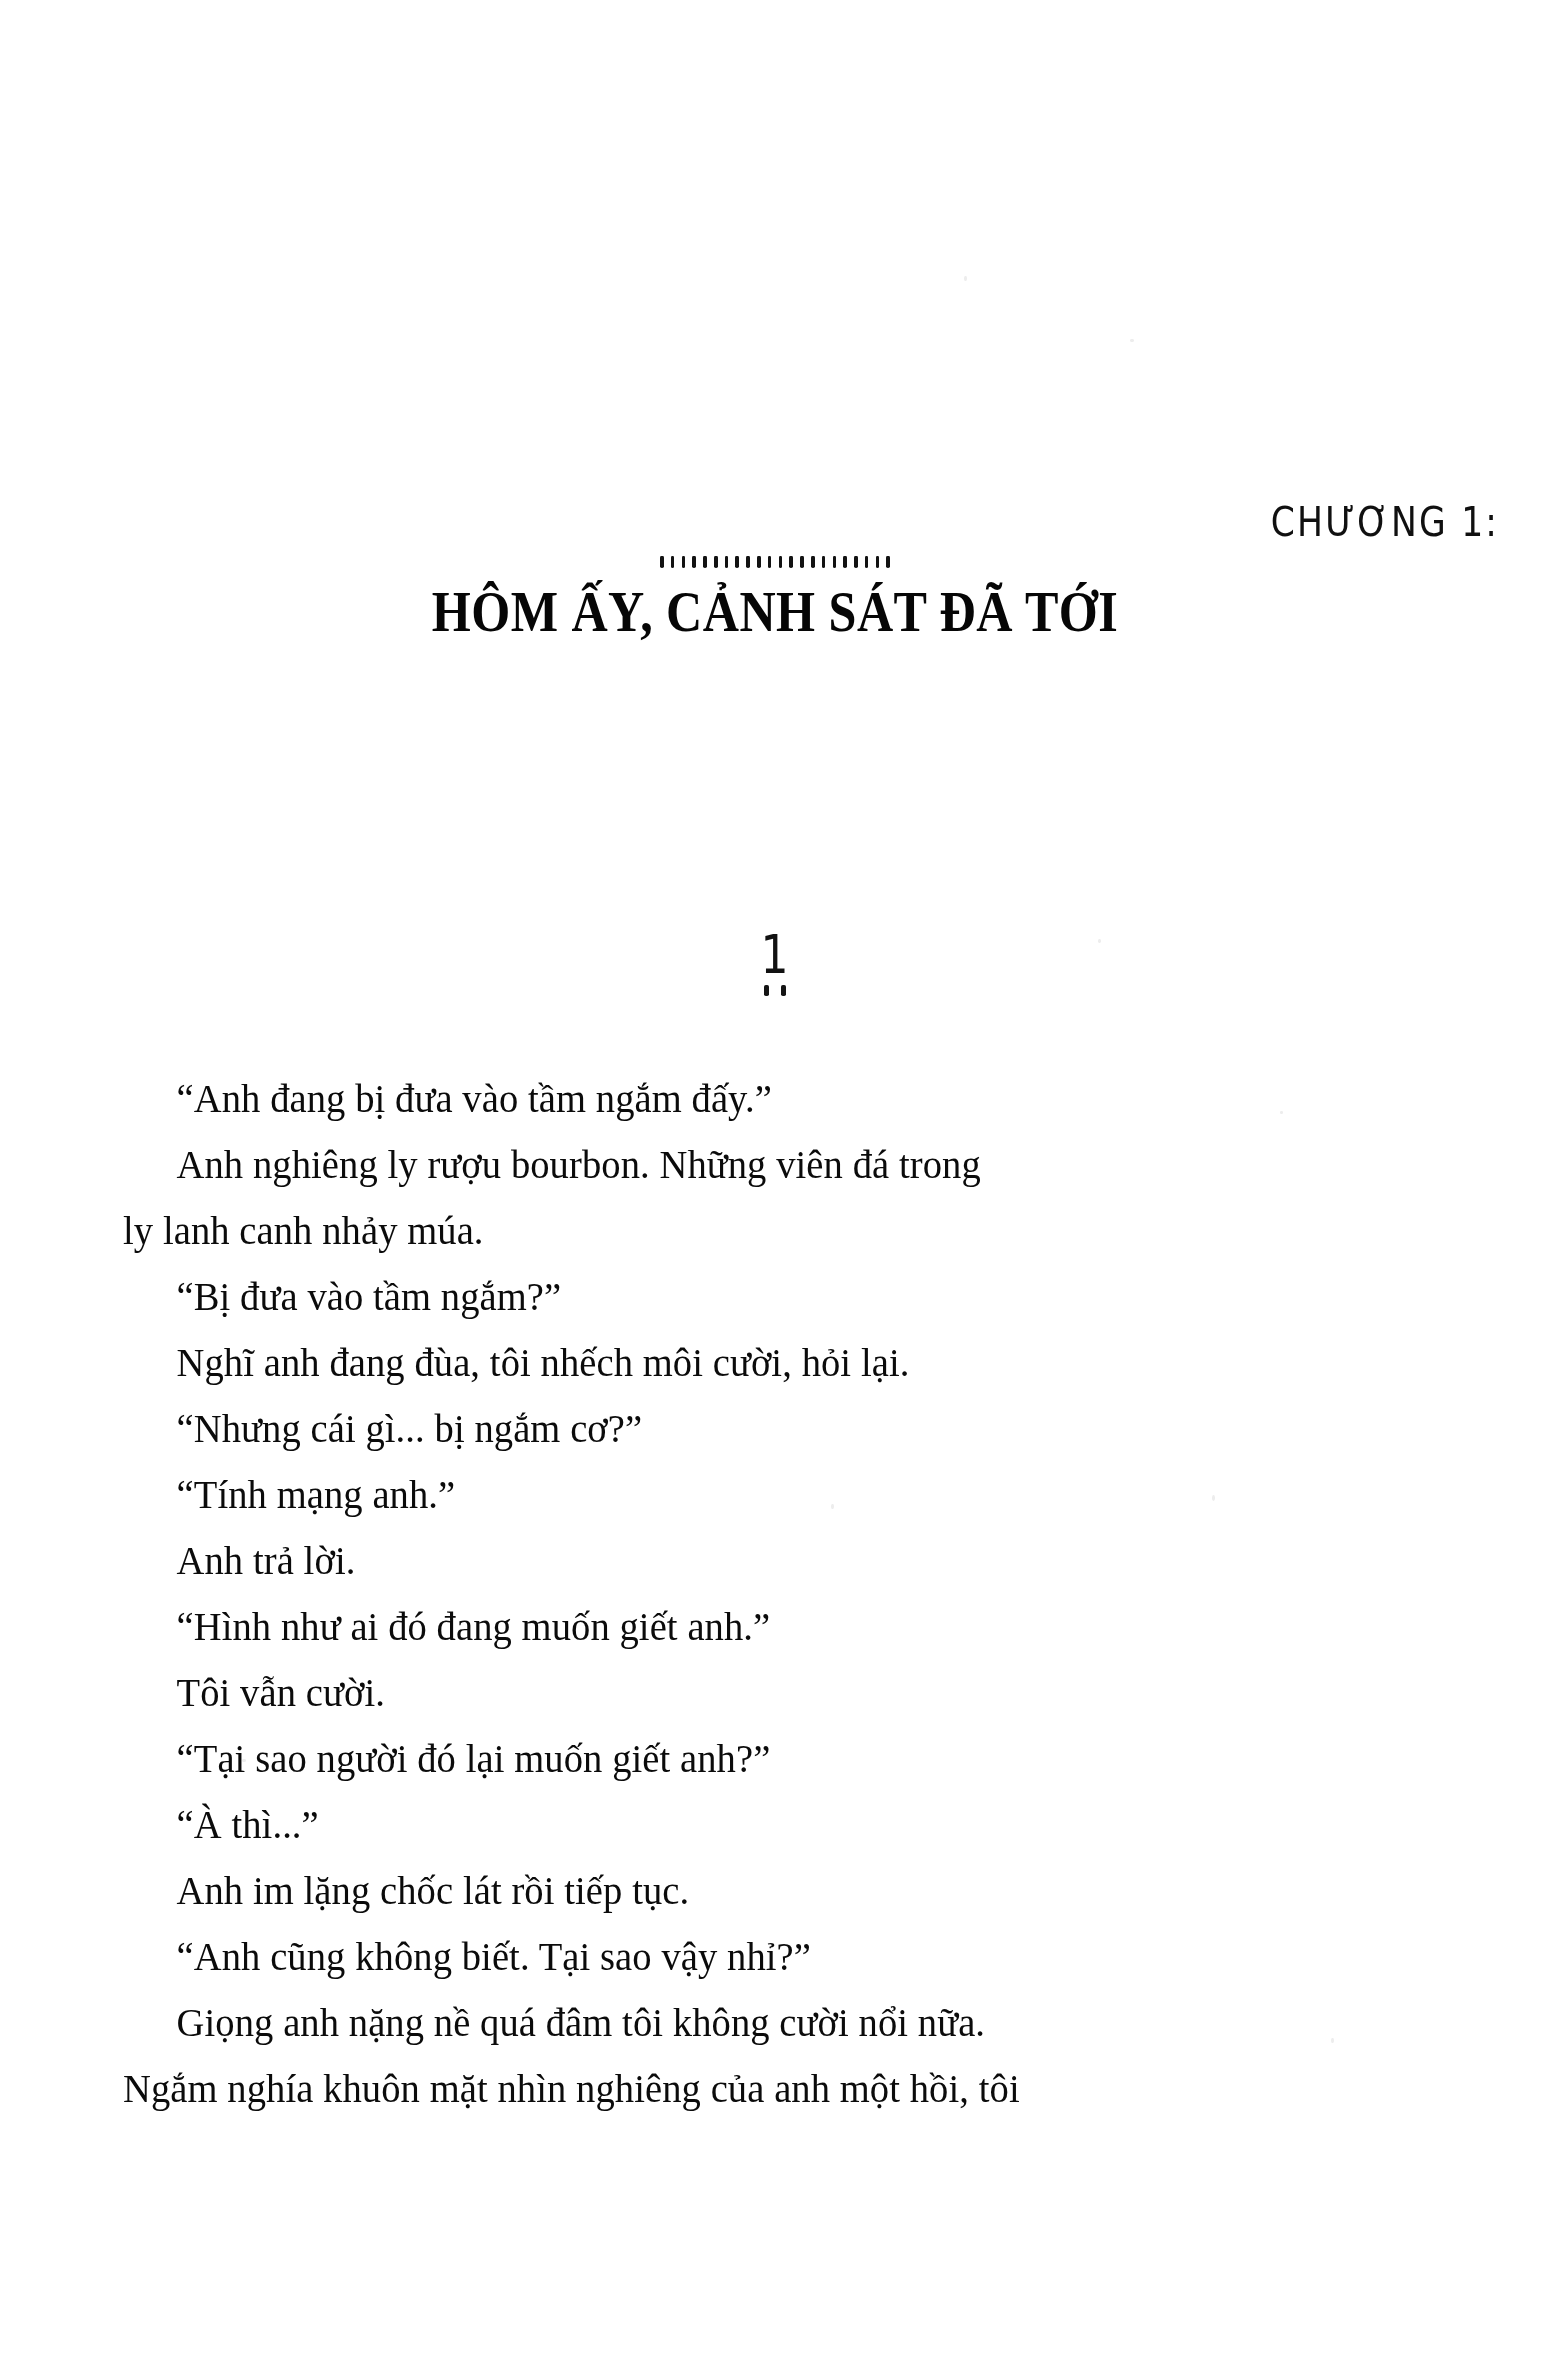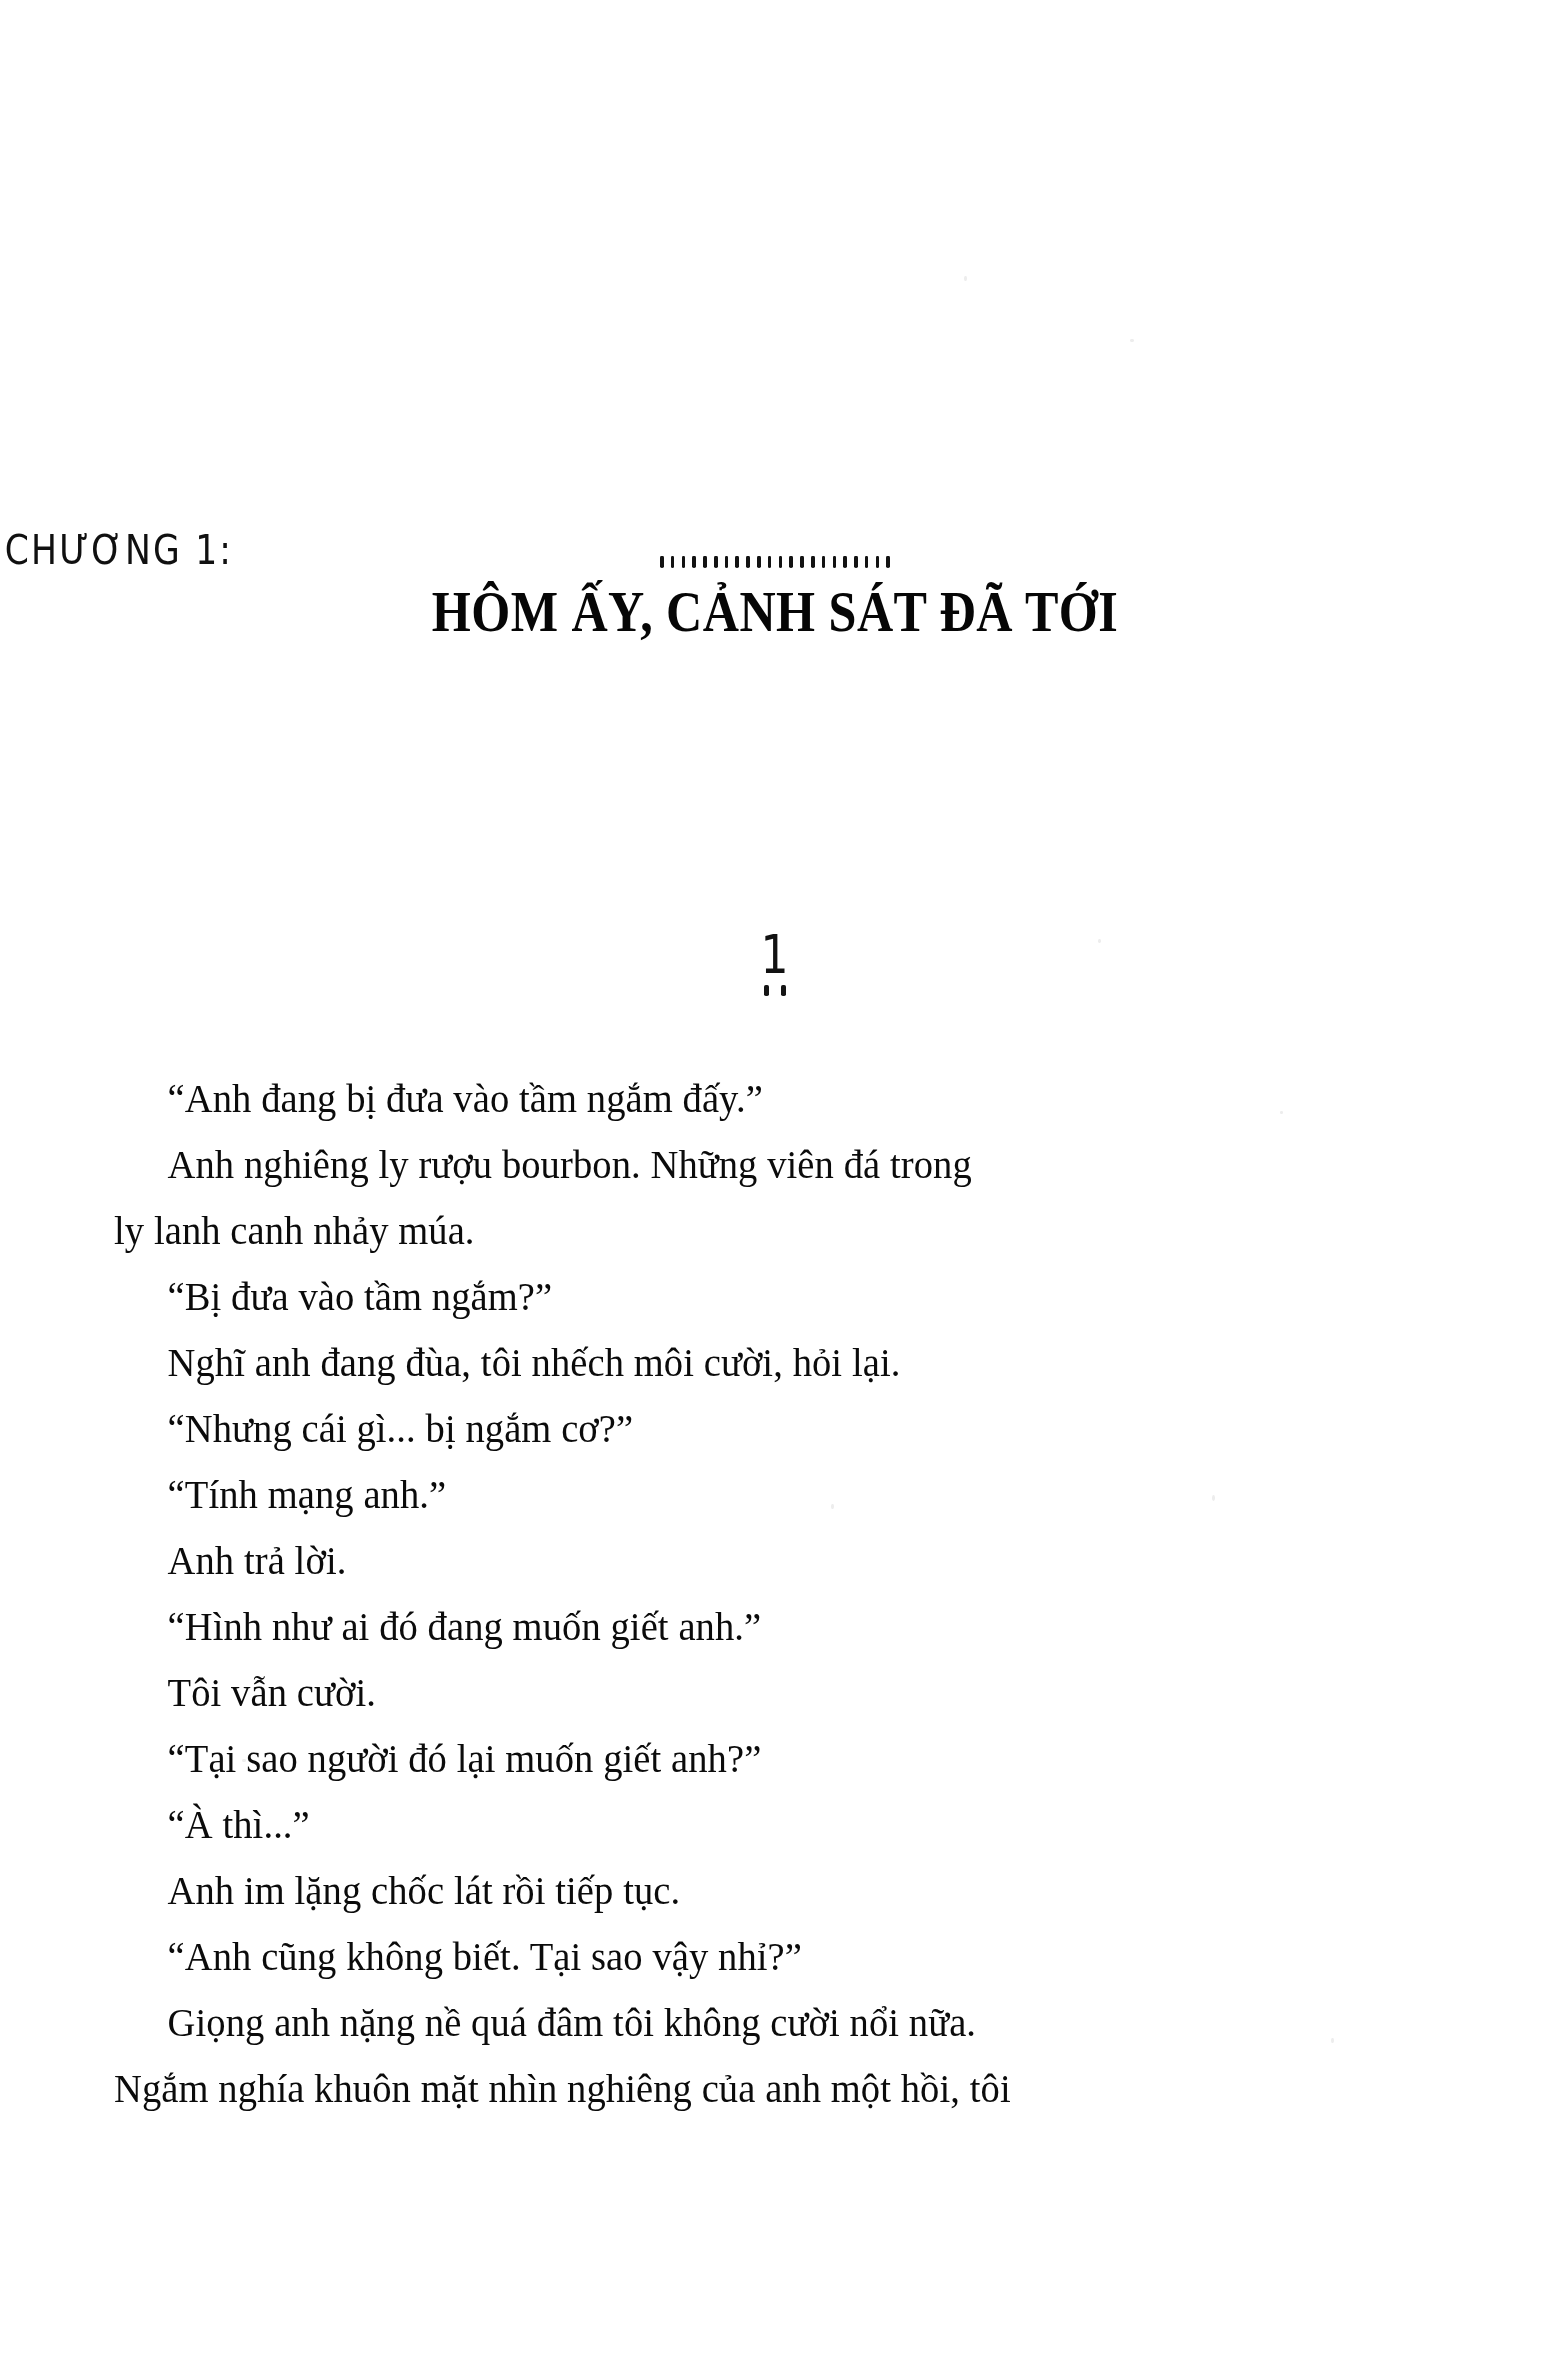--- a/index.html
+++ b/index.html
@@ -27,22 +27,21 @@
     border-radius: 50%;
     pointer-events: none;
   }
 
   
   .chapter-block {
     position: absolute;
     left: 0;
     top: 507px;
     width: 1504px;
-    text-align: left;
-    margin-top: 28px;
+    text-align: right;
   }
 
   .chapter-label {
     display: inline-block;
     font-family: "DejaVu Sans", "Liberation Sans", sans-serif;
     font-size: 36px;
     font-weight: 400;
     letter-spacing: 2.3px;
     line-height: 1;
     color: #101010;
@@ -124,21 +123,21 @@
     height: 11px;
     margin: 0 6.4px;
     background: #141414;
     border-radius: 1.8px;
     vertical-align: top;
   }
 
   
   .body-text {
     position: absolute;
-    left: 114px;
+    left: 123px;
     top: 1065px;
     width: 1258px;
   }
 
   .line {
     font-family: "Liberation Serif", "DejaVu Serif", serif;
     font-size: 41px;
     line-height: 66px;
     color: #0b0b0b;
     white-space: nowrap;

